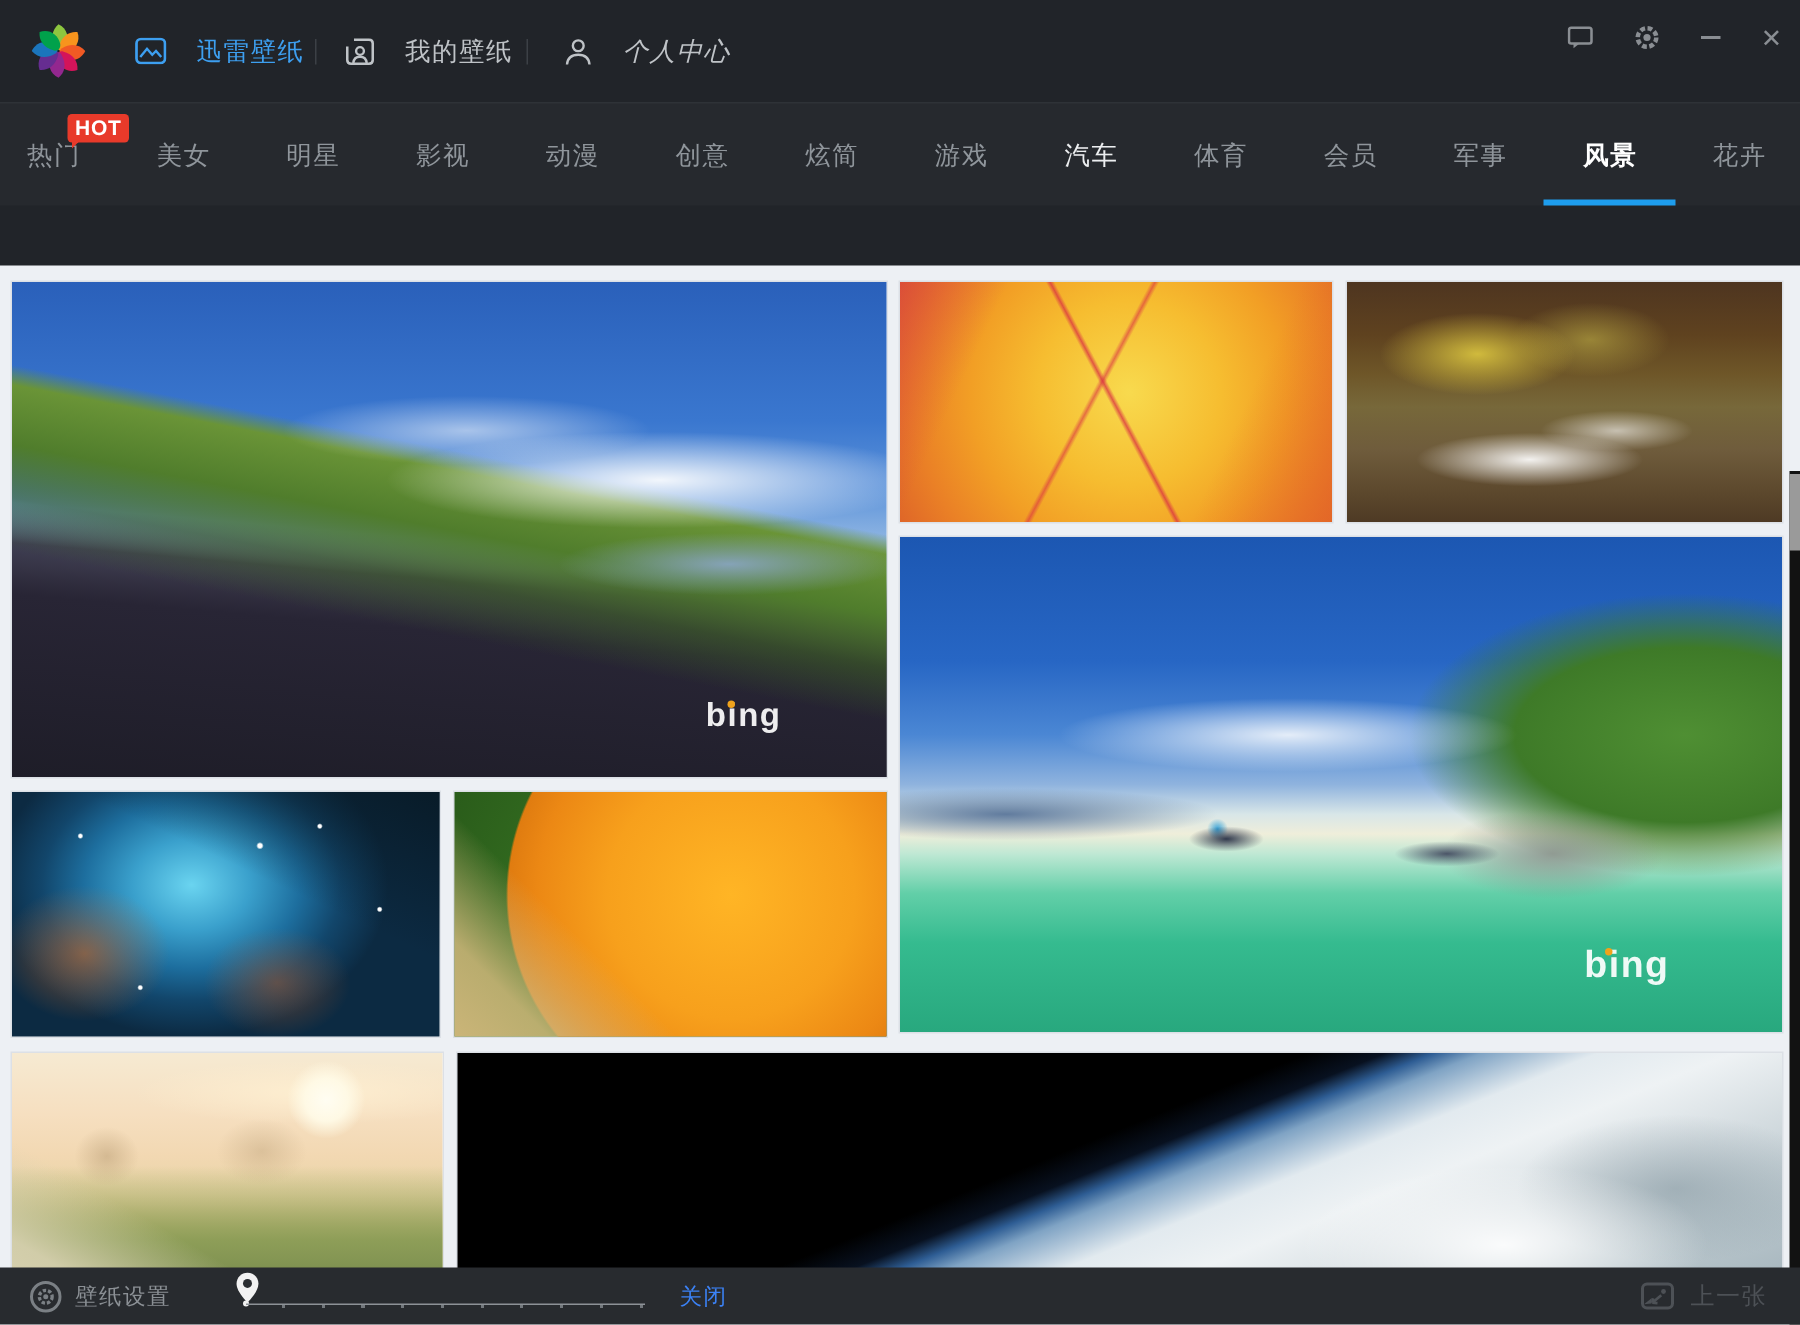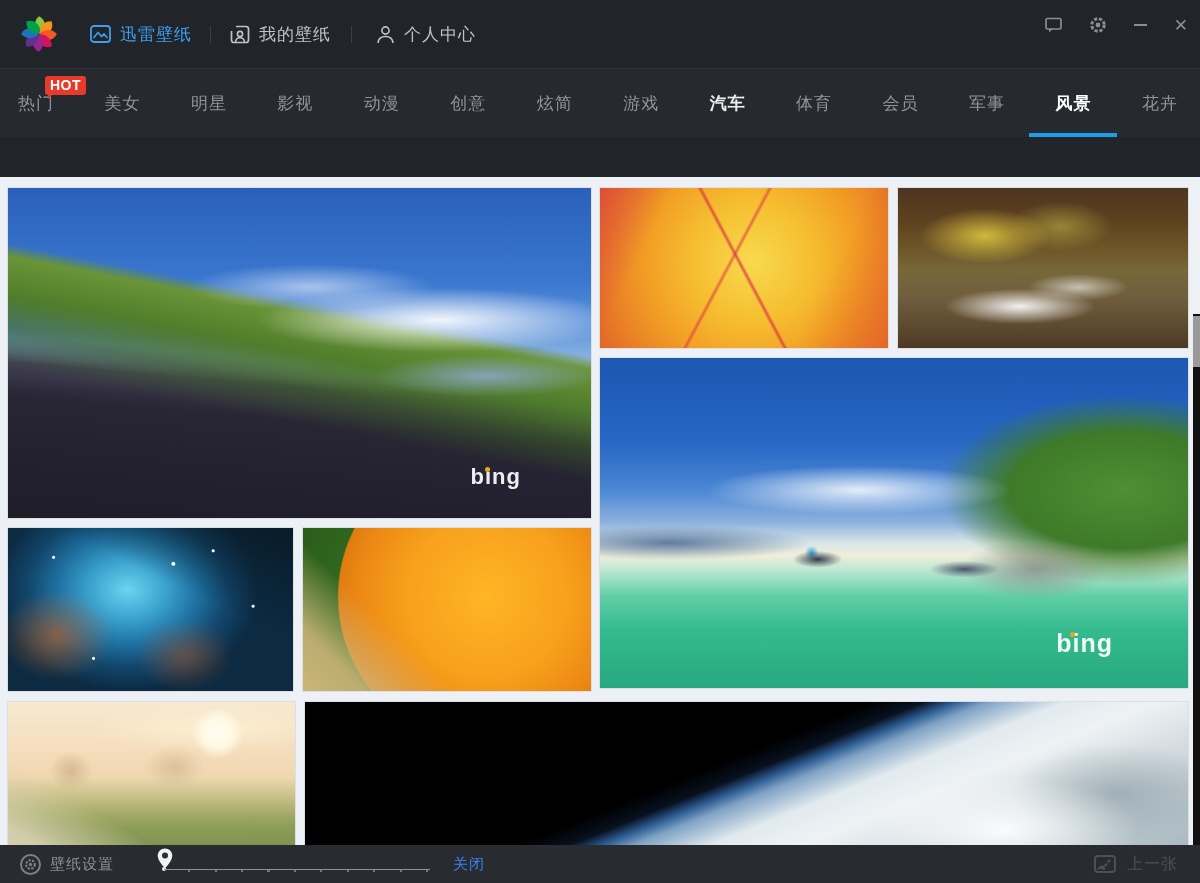--- a/index.html
+++ b/index.html
@@ -5,34 +5,34 @@
   html,body{margin:0;padding:0;}
   body{
     width:1200px;height:883px;overflow:hidden;position:relative;
     font-family:"Liberation Sans","DejaVu Sans",sans-serif;
     background:#212429;
     -webkit-font-smoothing:antialiased;
   }
   
   .topbar{position:absolute;left:0;top:0;width:1200px;height:68px;background:#212429;}
   .logo{position:absolute;left:18px;top:13px;width:42px;height:42px;}
-  .htab{position:absolute;top:0;height:68px;display:flex;align-items:center;gap:9px;cursor:pointer;}
+  .htab{position:absolute;top:0;height:68px;display:flex;align-items:center;gap:20px;cursor:pointer;}
   .htab .t{font-size:17px;letter-spacing:1px;}
   .htab.active .t{color:#3d9ff0;}
   .htab .t{color:#bfc3c7;}
   .hdivider{position:absolute;top:26px;width:1px;height:17px;background:#3c4046;}
   .winicons{position:absolute;right:12px;top:0;height:50px;display:flex;align-items:center;gap:27px;}
   .winicon{color:#8a8e93;display:flex;align-items:center;justify-content:center;cursor:pointer;}
   .minbar{width:13px;height:2px;background:#8a8e93;}
   .xglyph{font-size:17px;line-height:1;color:#8a8e93;font-weight:bold;}
   
   .nav{position:absolute;left:0;top:68px;width:1200px;height:69px;background:#26292e;border-top:1px solid #2e3237;box-sizing:border-box;
        display:flex;align-items:stretch;justify-content:space-between;padding:0 22px 0 18px;}
   .navitem{position:relative;display:flex;align-items:center;font-size:17px;color:#8f959b;cursor:pointer;letter-spacing:1px;}
-  .navitem.hi{color:#eceef0;font-weight:bold;}
+  .navitem.hi{color:#eceef0;font-weight:normal;}
   .navitem.active{color:#ffffff;font-weight:bold;}
   .underline{position:absolute;left:50%;transform:translateX(-50%);bottom:0;width:88px;height:4px;background:#1e9ded;}
   .hotbadge{position:absolute;top:7px;left:27px;background:#e83a2a;color:#fff;font-size:14px;font-weight:bold;
             padding:1px 5px 2px 5px;border-radius:3px;letter-spacing:.5px;}
   .hotbadge:after{content:"";position:absolute;left:3px;bottom:-4px;border:4px solid transparent;border-top-color:#e83a2a;border-left-color:#e83a2a;width:0;height:0;}
   
   .content{position:absolute;left:0;top:137px;width:1200px;height:708px;background:#edf0f4;margin-top:40px;}
   .thumb{position:absolute;cursor:pointer;box-shadow:0 0 0 1px rgba(205,211,218,.55);}
   .bing{position:absolute;color:rgba(255,255,255,.92);font-weight:bold;letter-spacing:1px;font-size:24px;line-height:1;}
   .bing:after{content:"";position:absolute;width:5px;height:5px;border-radius:50%;background:#f0a31c;left:14px;top:1px;}
@@ -167,21 +167,21 @@
   <div class="hdivider" style="left:210px;"></div>
   <div class="htab" style="left:230px;">
     <svg width="20" height="19" viewBox="0 0 20 19">
       <path d="M6,1.5 L16,1.5 Q18.5,1.5 18.5,4 L18.5,15 Q18.5,17.5 16,17.5 L4,17.5 Q1.5,17.5 1.5,15 L1.5,6" fill="none" stroke="#bfc3c7" stroke-width="1.7"></path>
       <circle cx="10" cy="9" r="2.6" fill="none" stroke="#bfc3c7" stroke-width="1.6"></circle>
       <path d="M5.5,17 Q6,12.8 10,12.8 Q14,12.8 14.5,17" fill="none" stroke="#bfc3c7" stroke-width="1.6"></path>
     </svg>
     <span class="t">我的壁纸</span>
   </div>
   <div class="hdivider" style="left:351px;"></div>
-  <div class="htab" style="left:376px;">
+  <div class="htab" style="left:376px;font-style:italic;">
     <svg width="19" height="19" viewBox="0 0 19 19">
       <circle cx="9.5" cy="5.5" r="3.6" fill="none" stroke="#bfc3c7" stroke-width="1.6"></circle>
       <path d="M2,18 Q2.6,11.5 9.5,11.5 Q16.4,11.5 17,18" fill="none" stroke="#bfc3c7" stroke-width="1.6"></path>
     </svg>
     <span class="t">个人中心</span>
   </div>
 
   <div class="winicons">
     <span class="winicon">
       <svg width="17" height="16" viewBox="0 0 17 16">

